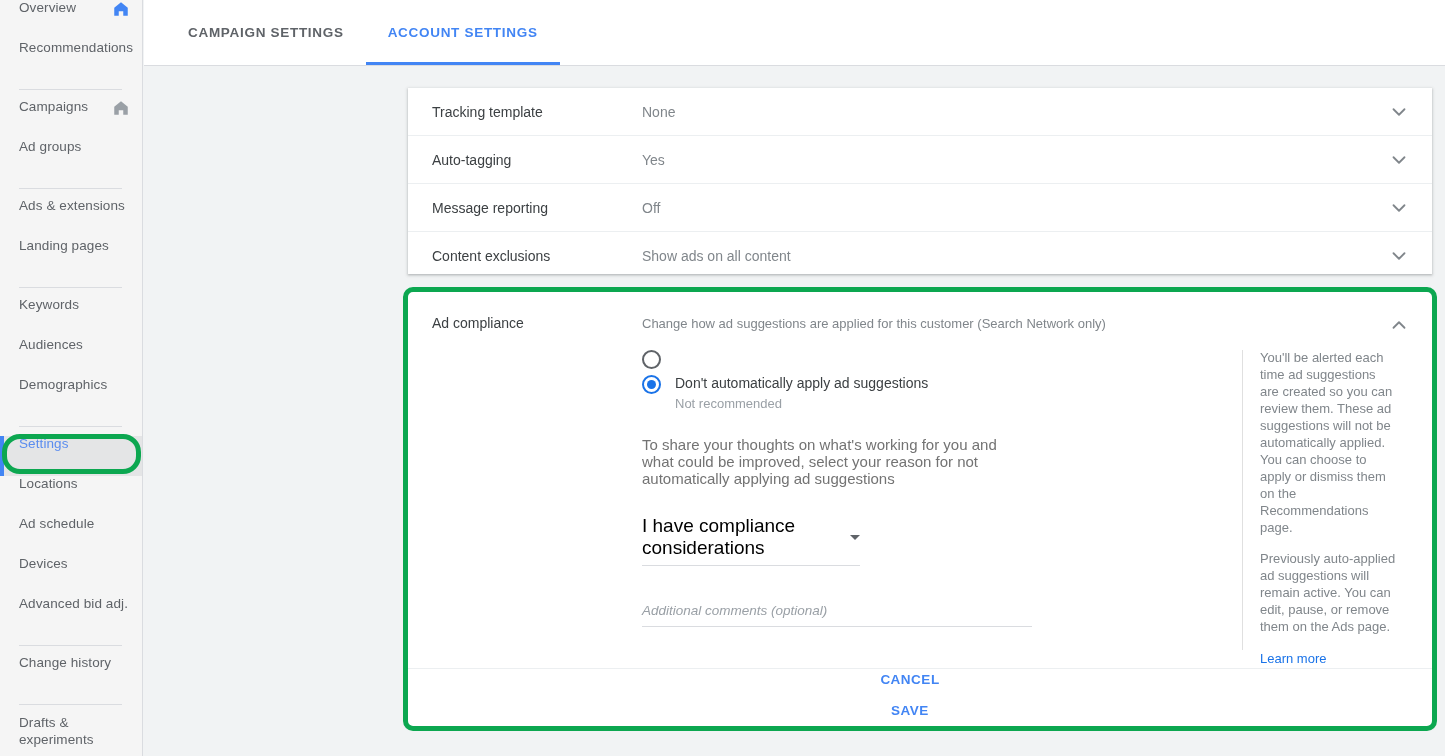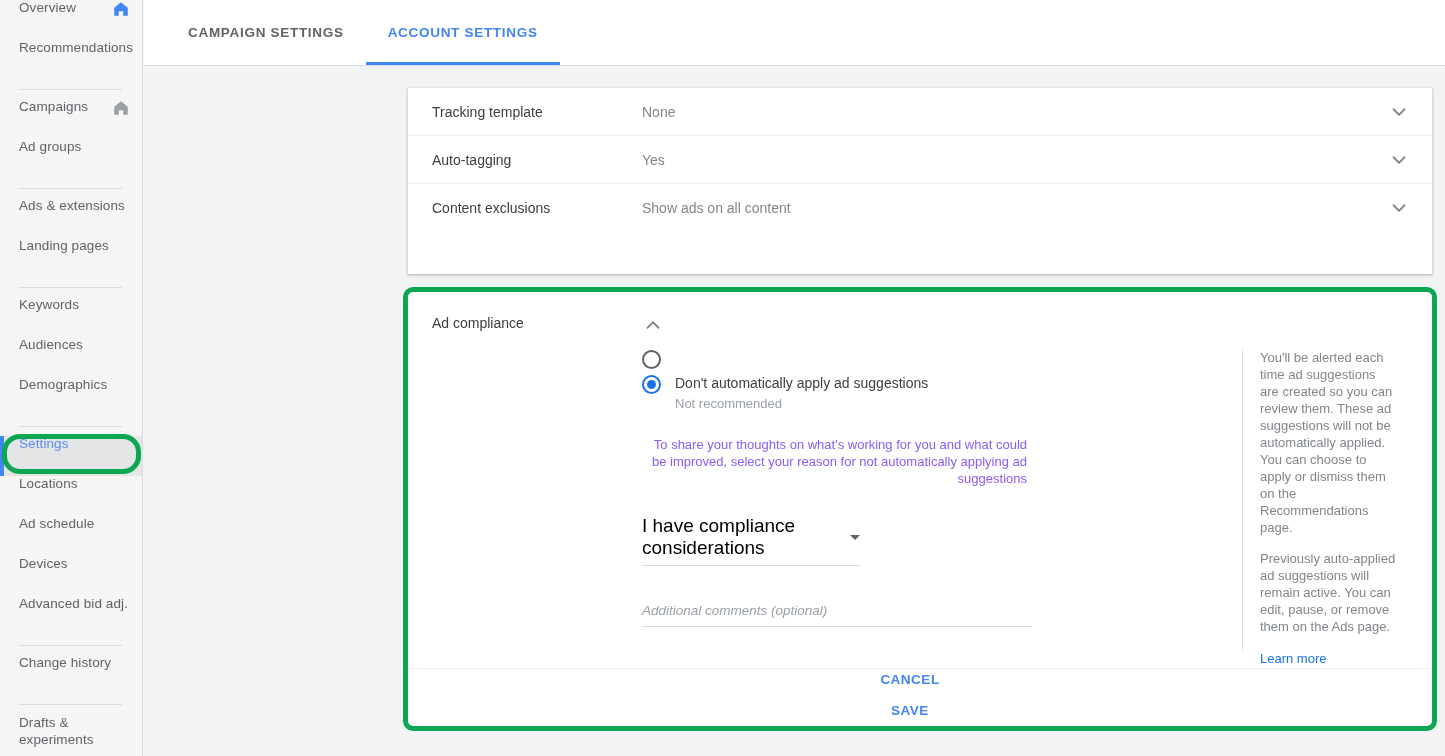--- a/index.html
+++ b/index.html
@@ -93,21 +93,21 @@
   .radio { width: 19px; height: 19px; flex: 0 0 19px; border-radius: 50%;
            border: 2px solid #5f6368; margin: 2px 14px 0 0; position: relative; cursor: pointer; }
   .radio.checked { border-color: #1a73e8; }
   .radio.checked::after {
     content: ""; position: absolute; left: 50%; top: 50%; width: 9px; height: 9px;
     margin: -4.5px 0 0 -4.5px; border-radius: 50%; background: #1a73e8;
   }
   .radio-texts .r-main { font-size: 14px; color: #3c4043; line-height: 20px; }
   .radio-texts .r-sub { font-size: 13px; color: #9aa0a6; line-height: 20px; margin-top: 1px; }
 
-  .prompt-text { font-size: 13px; color: #8b5cf6; line-height: 17px; width: 385px; margin-top: 22px; text-align: right; }
+  .prompt-text { font-size: 15px; color: #737373; line-height: 17px; width: 385px; margin-top: 22px; }
 
   .select-field {
     margin-top: 28px; width: 218px; border-bottom: 1px solid #dadce0;
     padding-bottom: 6px; display: flex; align-items: center; cursor: pointer;
   }
   .select-field .sel-val { flex: 1; font-size: 19px; color: #000000; }
   .caret { width: 0; height: 0; border-left: 5px solid transparent;
            border-right: 5px solid transparent; border-top: 5px solid #5f6368; margin-left: 6px; }
 
   .comment-field {
@@ -226,33 +226,41 @@
               </svg></div>
           </div>
           <div class="srow">
             <div class="s-label">Auto-tagging</div>
             <div class="s-value">Yes</div>
             <div class="chev"><svg viewBox="0 0 24 24" width="22" height="22" fill="none" stroke="#80868b" stroke-width="2" stroke-linecap="round" stroke-linejoin="round">
                 <polyline points="6,9 12,15 18,9"></polyline>
               </svg></div>
           </div>
           <div class="srow">
+            <div class="s-label">Message reporting</div>
+            <div class="s-value">Off</div>
+            <div class="chev"><svg viewBox="0 0 24 24" width="22" height="22" fill="none" stroke="#80868b" stroke-width="2" stroke-linecap="round" stroke-linejoin="round">
+                <polyline points="6,9 12,15 18,9"></polyline>
+              </svg></div>
+          </div>
+          <div class="srow">
             <div class="s-label">Content exclusions</div>
             <div class="s-value">Show ads on all content</div>
             <div class="chev"><svg viewBox="0 0 24 24" width="22" height="22" fill="none" stroke="#80868b" stroke-width="2" stroke-linecap="round" stroke-linejoin="round">
                 <polyline points="6,9 12,15 18,9"></polyline>
               </svg></div>
           </div>
         </div>
     </section>
 
     <section class="card" id="adsug-card">
 
       <div id="adsug-head">
         <div class="h-title">Ad compliance</div>
+        <div class="h-desc">Change how ad suggestions are applied for this customer (Search Network only)</div>
         <div class="chev">
           <svg viewBox="0 0 24 24" width="22" height="22" fill="none" stroke="#80868b" stroke-width="2" stroke-linecap="round" stroke-linejoin="round">
             <polyline points="6,15 12,9 18,15"></polyline>
           </svg>
         </div>
       </div>
 
       <div id="adsug-body">
 
         <div id="adsug-left">

